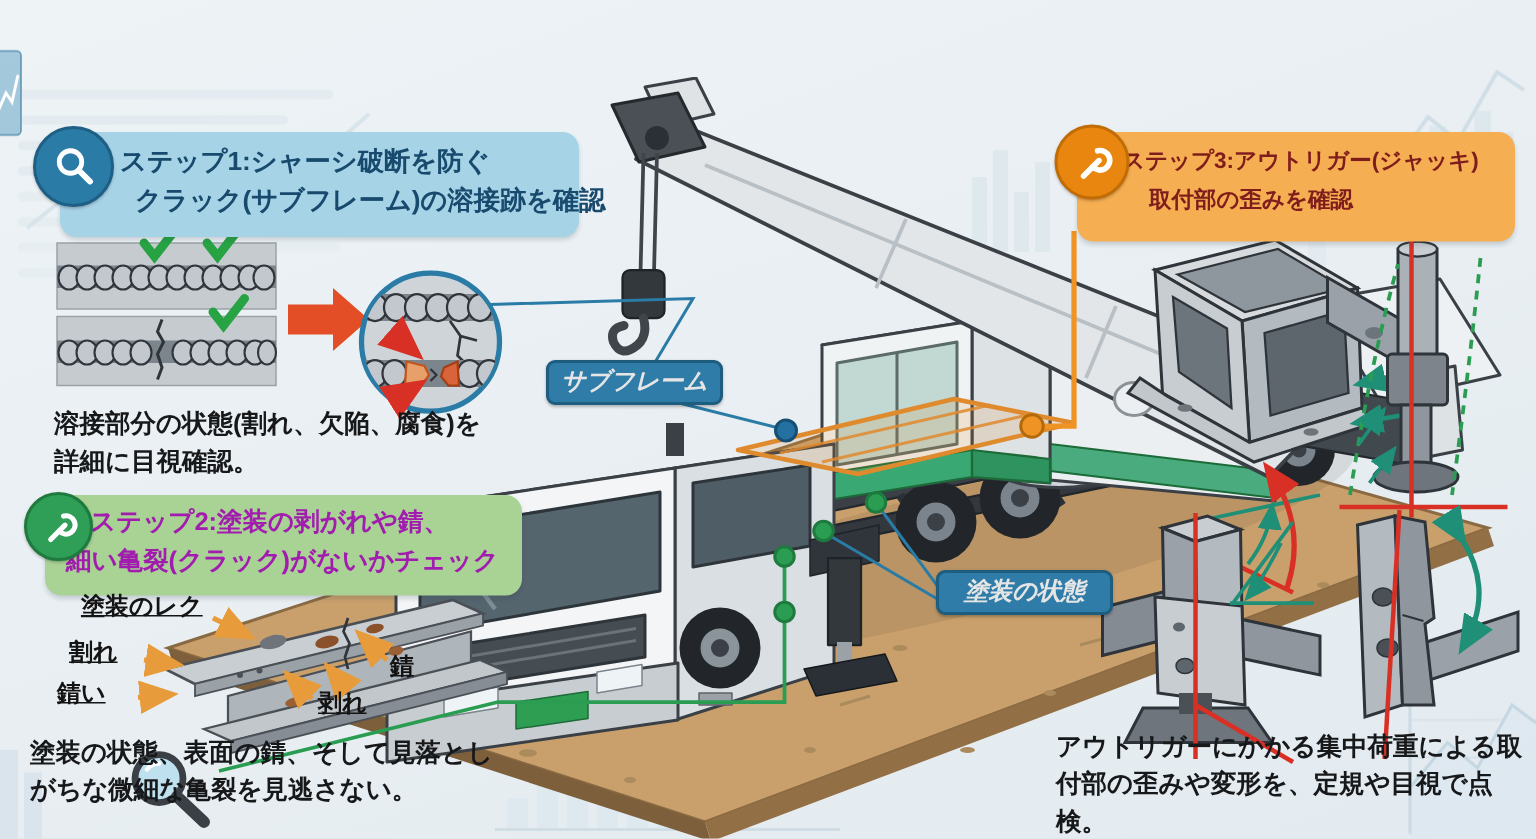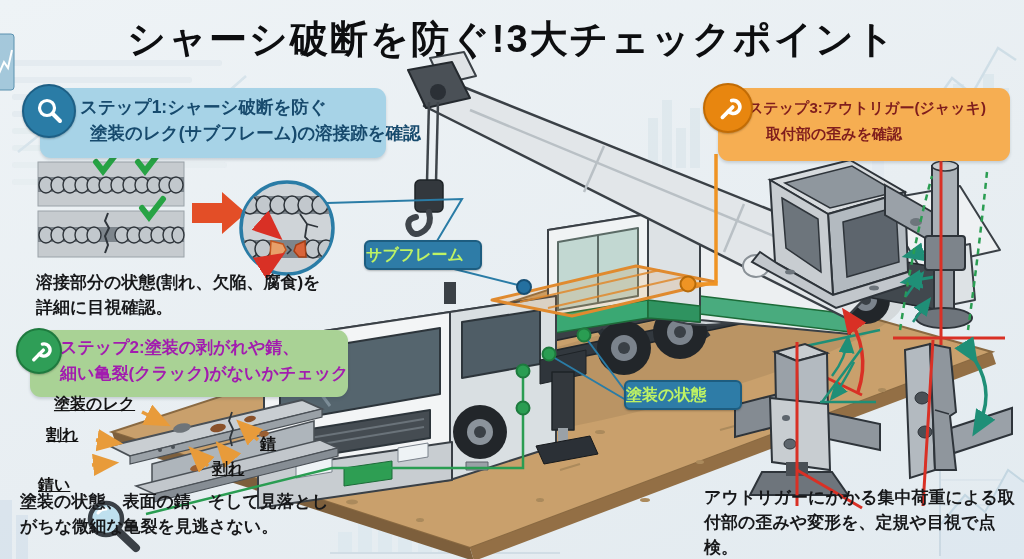--- a/index.html
+++ b/index.html
@@ -17,21 +17,21 @@
   .step-box{
     position:absolute;z-index:3;border-radius:11px;
     font-weight:bold;box-shadow:0 2px 3px rgba(40,60,75,.18);
   }
   .step-box .ln{white-space:nowrap;line-height:26px;}
   .step1{left:40px;top:88px;width:346px;height:64px;background:#a7d3e7;color:#174a6d;font-size:17.5px;padding-top:6px;}
   .step1 .l1{margin-left:40px;}
   .step1 .l2{margin-left:50px;}
   .step2{left:30px;top:330px;width:318px;height:62px;background:#a9d295;color:#a21caf;font-size:17px;padding-top:5px;}
   .step2 .l1{margin-left:30px;}
-  .step2 .l2{margin-left:30px;}
+  .step2 .l2{margin-left:14px;}
   .step3{left:718px;top:88px;width:292px;height:66px;background:#f6ae52;color:#7f1d1d;font-size:15px;padding-top:7px;}
   .step3 .l1{margin-left:30px;}
   .step3 .l2{margin-left:48px;}
   .step-icon{
     position:absolute;border-radius:50%;z-index:4;
     display:flex;align-items:center;justify-content:center;
     box-shadow:0 1px 2px rgba(0,0,0,.25);
   }
   .step1 .step-icon{left:-18px;top:-4px;width:50px;height:50px;background:#2a7ca6;border:2px solid #1d5f85;}
   .step2 .step-icon{left:-14px;top:-2px;width:42px;height:42px;background:#2f9e57;border:2px solid #1e7a3e;}
@@ -39,31 +39,31 @@
   .desc{
     position:absolute;z-index:3;font-weight:bold;color:#17181a;
     font-size:17px;line-height:25px;white-space:pre-line;
   }
   .desc1{left:36px;top:270px;width:330px;}
   .desc2{left:20px;top:489px;width:340px;}
   .desc3{left:704px;top:485px;width:318px;}
   .tag{
     position:absolute;z-index:3;width:114px;height:26px;
     background:#2e7ca7;border:2px solid #1d5d80;border-radius:6px;
-    color:#bef264;font-weight:bold;font-size:16px;text-align:left;line-height:25px;
-    box-shadow:0 1px 2px rgba(0,0,0,.25);white-space:nowrap;
+    color:#e5e5e5;font-weight:bold;font-size:16px;text-align:center;line-height:25px;
+    box-shadow:0 1px 2px rgba(0,0,0,.25);white-space:nowrap;font-style:italic;
   }
   .tag-subframe{left:364px;top:240px;}
   .tag-outrigger{left:624px;top:380px;}
   .beam-label{
     position:absolute;z-index:3;font-weight:bold;color:#141414;font-size:16px;white-space:nowrap;text-decoration:underline;
   }
   .bl-paint{left:54px;top:394px;}
   .bl-crack{left:46px;top:425px;}
-  .bl-rust{left:38px;top:475px;}
+  .bl-rust{left:38px;top:452px;}
   .bl-peel{left:212px;top:459px;}
   .bl-rust2{left:260px;top:434px;}
 </style>
 </head>
 <body>
 
 <div class="canvas">
 
 <svg class="scene" width="1024" height="559" viewBox="0 0 1024 559">
   <defs>
@@ -469,31 +469,30 @@
       <circle cx="523" cy="371" r="6.5" fill="#2a9d52" stroke="#1e7a3e" stroke-width="2"></circle>
       <circle cx="549" cy="354" r="6.5" fill="#2a9d52" stroke="#1e7a3e" stroke-width="2"></circle>
       <circle cx="584" cy="335" r="6.5" fill="#2a9d52" stroke="#1e7a3e" stroke-width="2"></circle>
       <circle cx="523" cy="408" r="6.5" fill="#2a9d52" stroke="#1e7a3e" stroke-width="2"></circle>
       <circle cx="524" cy="287" r="7" fill="#2470a0" stroke="#174f74" stroke-width="2"></circle>
       <circle cx="688" cy="284" r="7.5" fill="#ef9424" stroke="#b56a0a" stroke-width="2"></circle>
     </g>
   </g>
 </svg>
 
-<div class="txt title">シャーシ破断を防ぐ!3大チェックポイント</div>
 
 <div class="step-box step1">
   <div class="step-icon">
     <svg width="30" height="30" viewBox="0 0 30 30">
       <circle cx="13" cy="12" r="7.5" fill="none" stroke="#ffffff" stroke-width="3.2"></circle>
       <line x1="18.5" y1="17.5" x2="26" y2="25" stroke="#ffffff" stroke-width="4" stroke-linecap="round"></line>
     </svg>
   </div>
   <div class="ln l1">ステップ1:シャーシ破断を防ぐ</div>
-  <div class="ln l2">塗装のレク(サブフレーム)の溶接跡を確認</div>
+  <div class="ln l2">クラック(サブフレーム)の溶接跡を確認</div>
 </div>
 
 <div class="step-box step2">
   <div class="step-icon">
     <svg width="26" height="26" viewBox="0 0 30 30">
       <g stroke="#ffffff" fill="none" stroke-width="4" stroke-linecap="round">
         <path d="M9 25 L20 14"></path>
         <path d="M19 7 a7 7 0 1 1 -3.5 11.5"></path>
       </g>
     </svg>

